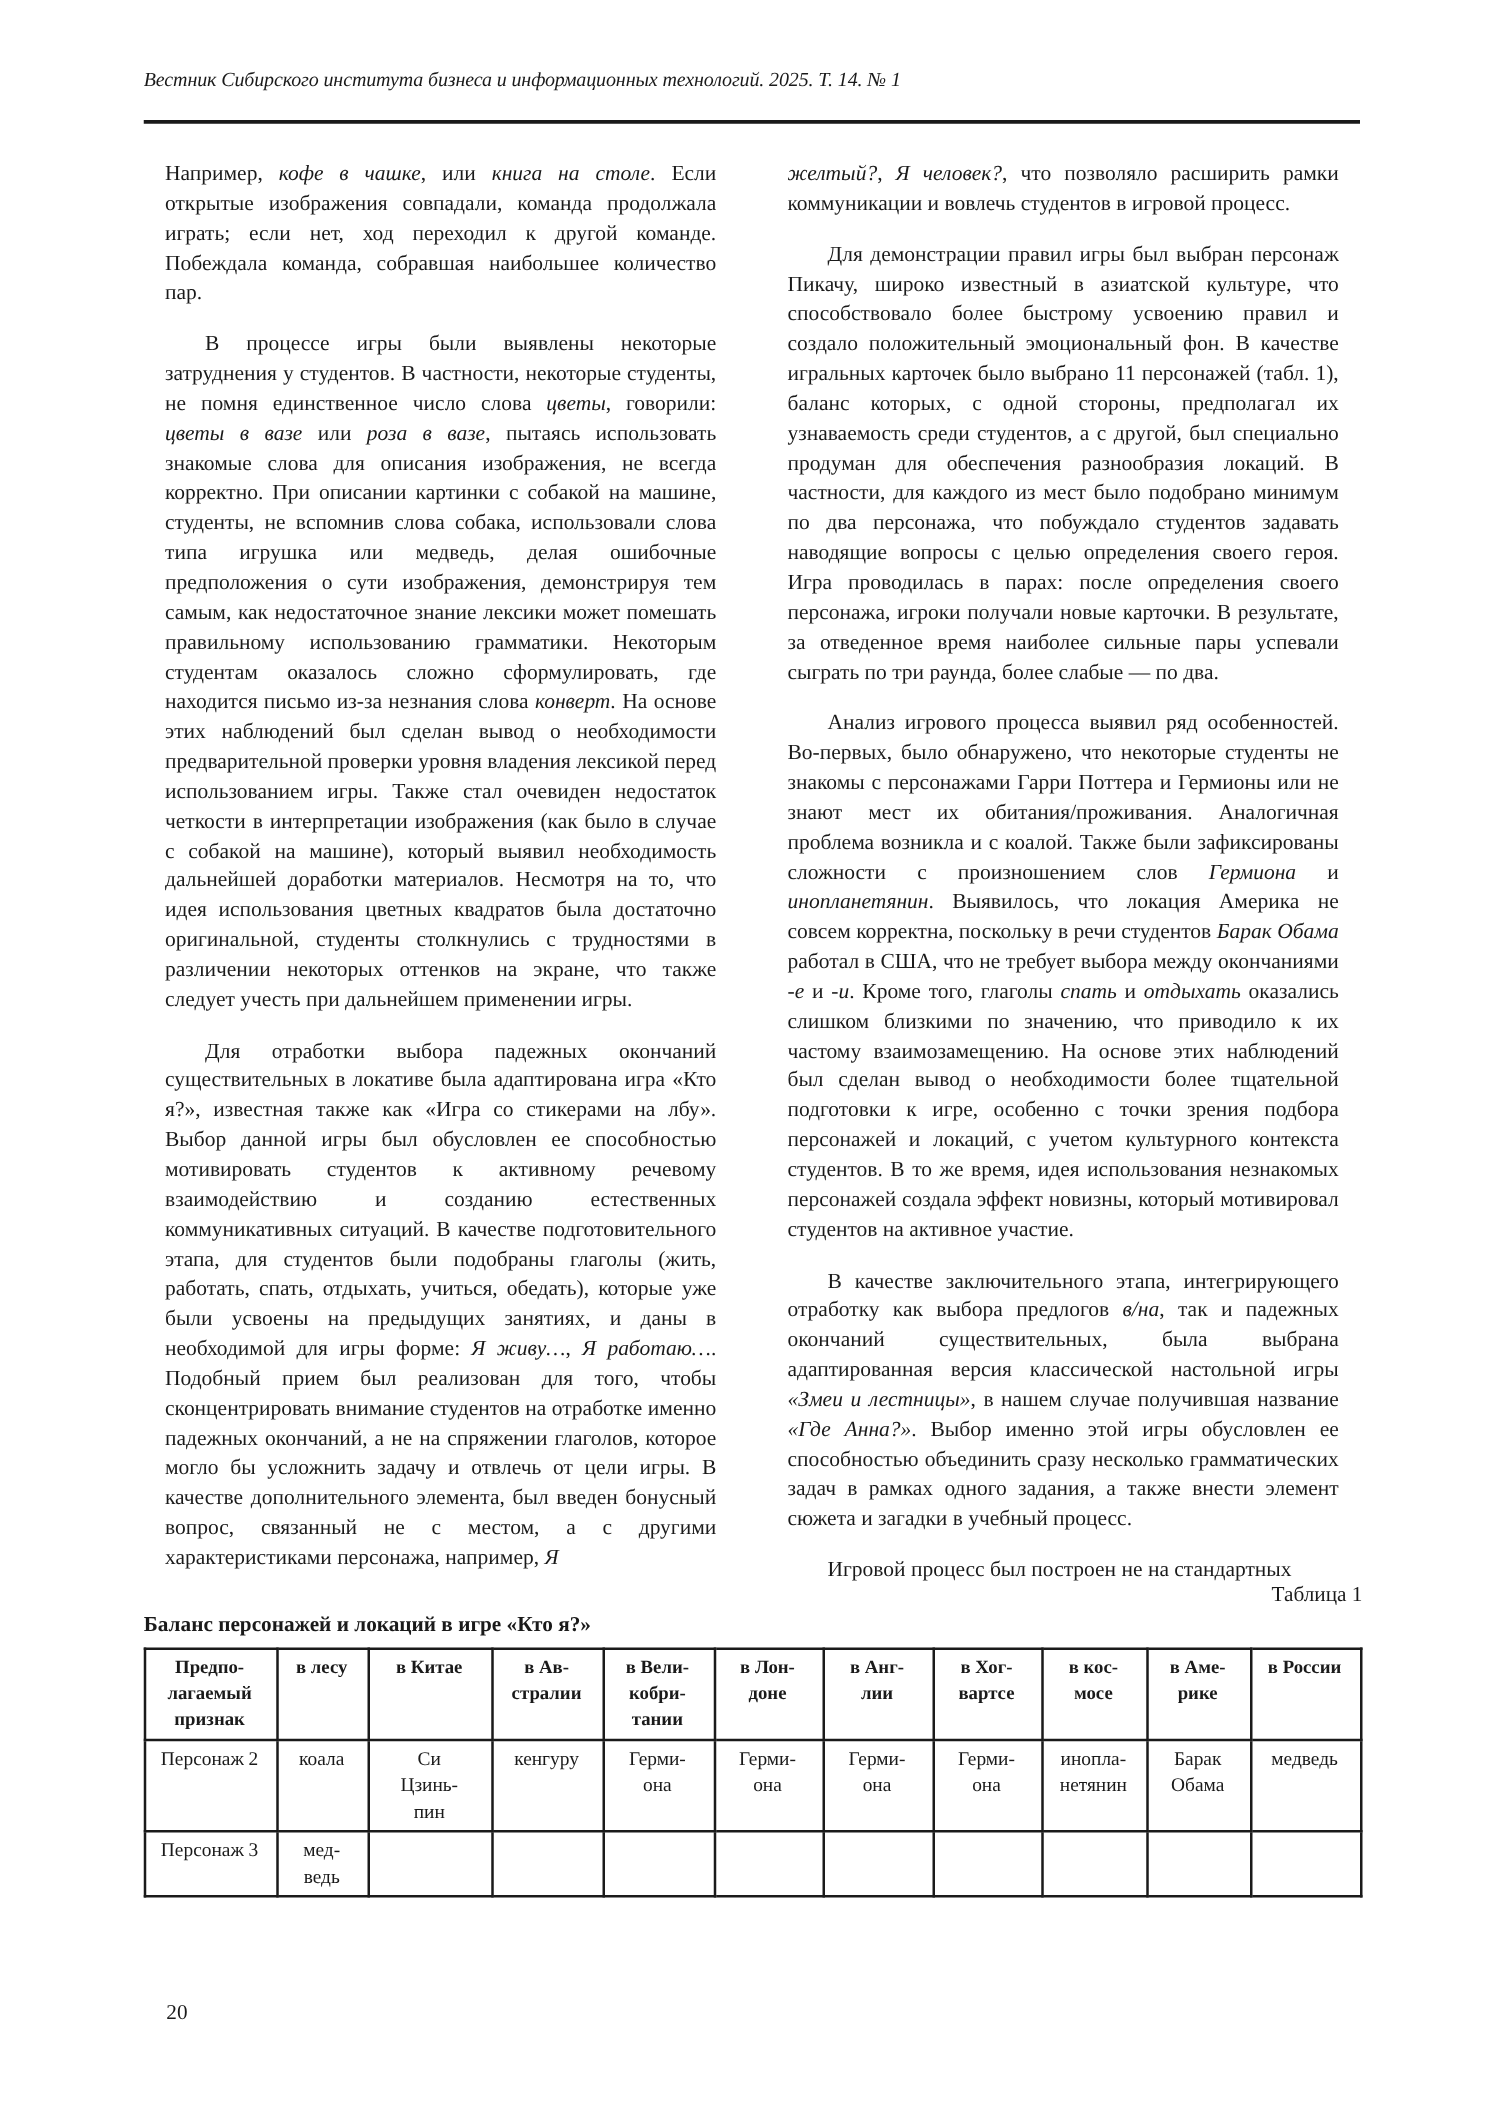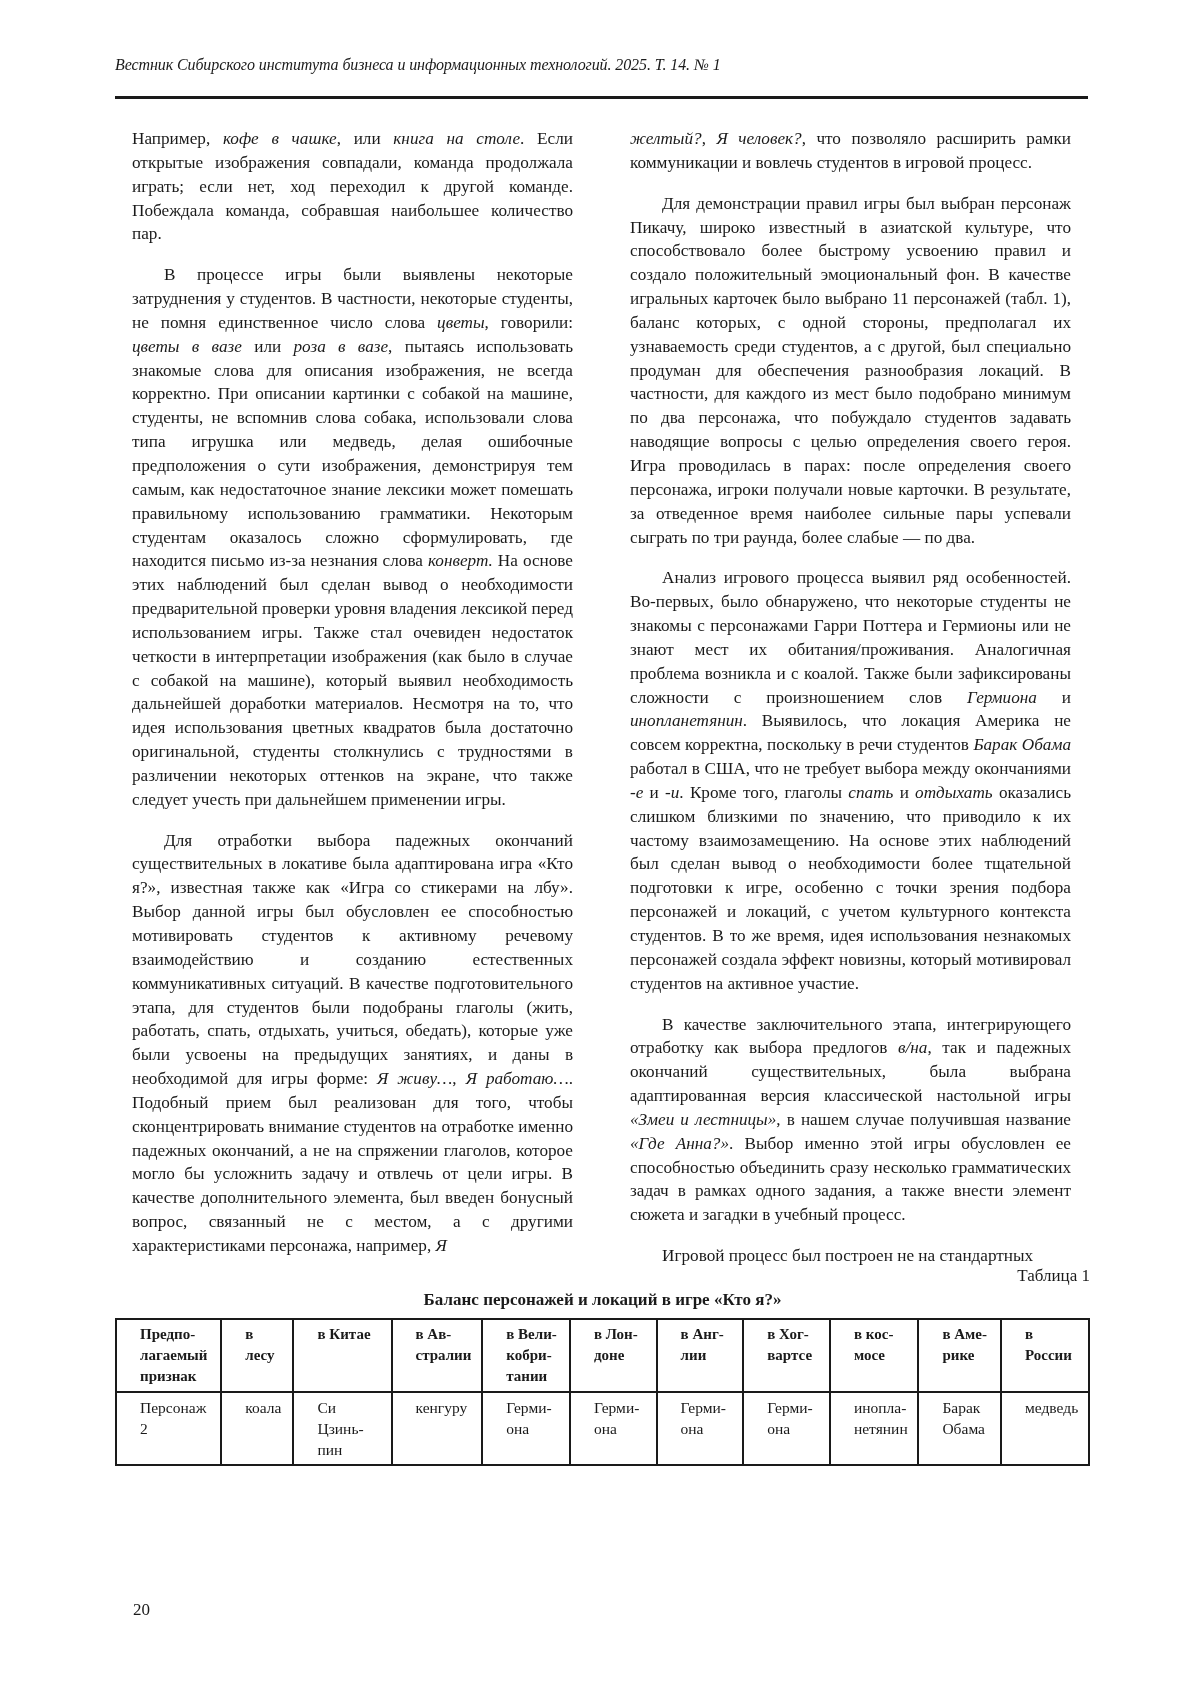--- a/index.html
+++ b/index.html
@@ -6,23 +6,23 @@
   body { width: 1200px; height: 1697px; position: relative; overflow: hidden; color: #1a1a1a; font-family: "Liberation Serif", serif; }
   .running-head { position: absolute; left: 115px; top: 56px; font-style: italic; font-size: 16px; letter-spacing: -0.1px; }
   .head-rule { position: absolute; left: 115px; top: 96px; width: 973px; height: 3px; background: #1a1a1a; }
   .col { position: absolute; top: 110px; width: 475px; font-size: 17.2px; line-height: 23.85px; text-align: justify; hyphens: manual; }
   .col.left { left: 115px; }
   .col.right { left: 613px; width: 475px; }
   .col p { margin: 17px; text-indent: 0; }
   .col p.ind { text-indent: 32px; }
   .col i { font-style: italic; }
   .table-label { position: absolute; right: 110px; top: 1266px; font-size: 17px; }
-  .table-title { position: absolute; left: 115px; width: 975px; top: 1290px; text-align: center; font-weight: bold; font-size: 17px; }
+  .table-title { position: absolute; left: 115px; width: 975px; top: 1290px; font-weight: bold; font-size: 17px; }
   table.data { position: absolute; left: 115px; top: 1318px; width: 975px; border-collapse: collapse; font-size: 15.5px; line-height: 21px; }
-  table.data td, table.data th { border: 2px solid #1a1a1a; vertical-align: top; text-align: left; padding: 4px 7px 4px 23px; }
+  table.data td, table.data th { border: 2px solid #1a1a1a; vertical-align: top; text-align: center; padding: 4px 7px 4px 4px; }
   table.data th { font-weight: bold; font-size: 15px; }
   table.data tr.hdr { height: 72px; }
   table.data tr.row { height: 50px; }
   .page-number { position: absolute; left: 133px; top: 1600px; font-size: 17px; }
 </style>
 </head>
 <body>
 
 <div class="running-head">Вестник Сибирского института бизнеса и информационных технологий. 2025. Т. 14. № 1</div>
 <div class="head-rule"></div>
@@ -78,16 +78,29 @@
         <td>Си<br>Цзинь-<br>пин</td>
         <td>кенгуру</td>
         <td>Герми-<br>она</td>
         <td>Герми-<br>она</td>
         <td>Герми-<br>она</td>
         <td>Герми-<br>она</td>
         <td>инопла-<br>нетянин</td>
         <td>Барак<br>Обама</td>
         <td>медведь</td>
       </tr>
+      <tr class="row">
+        <td>Персонаж 3</td>
+        <td>мед-<br>ведь</td>
+        <td></td>
+        <td></td>
+        <td></td>
+        <td></td>
+        <td></td>
+        <td></td>
+        <td></td>
+        <td></td>
+        <td></td>
+      </tr>
     </tbody>
 </table>
 
 <div class="page-number">20</div>
 
 </body></html>

